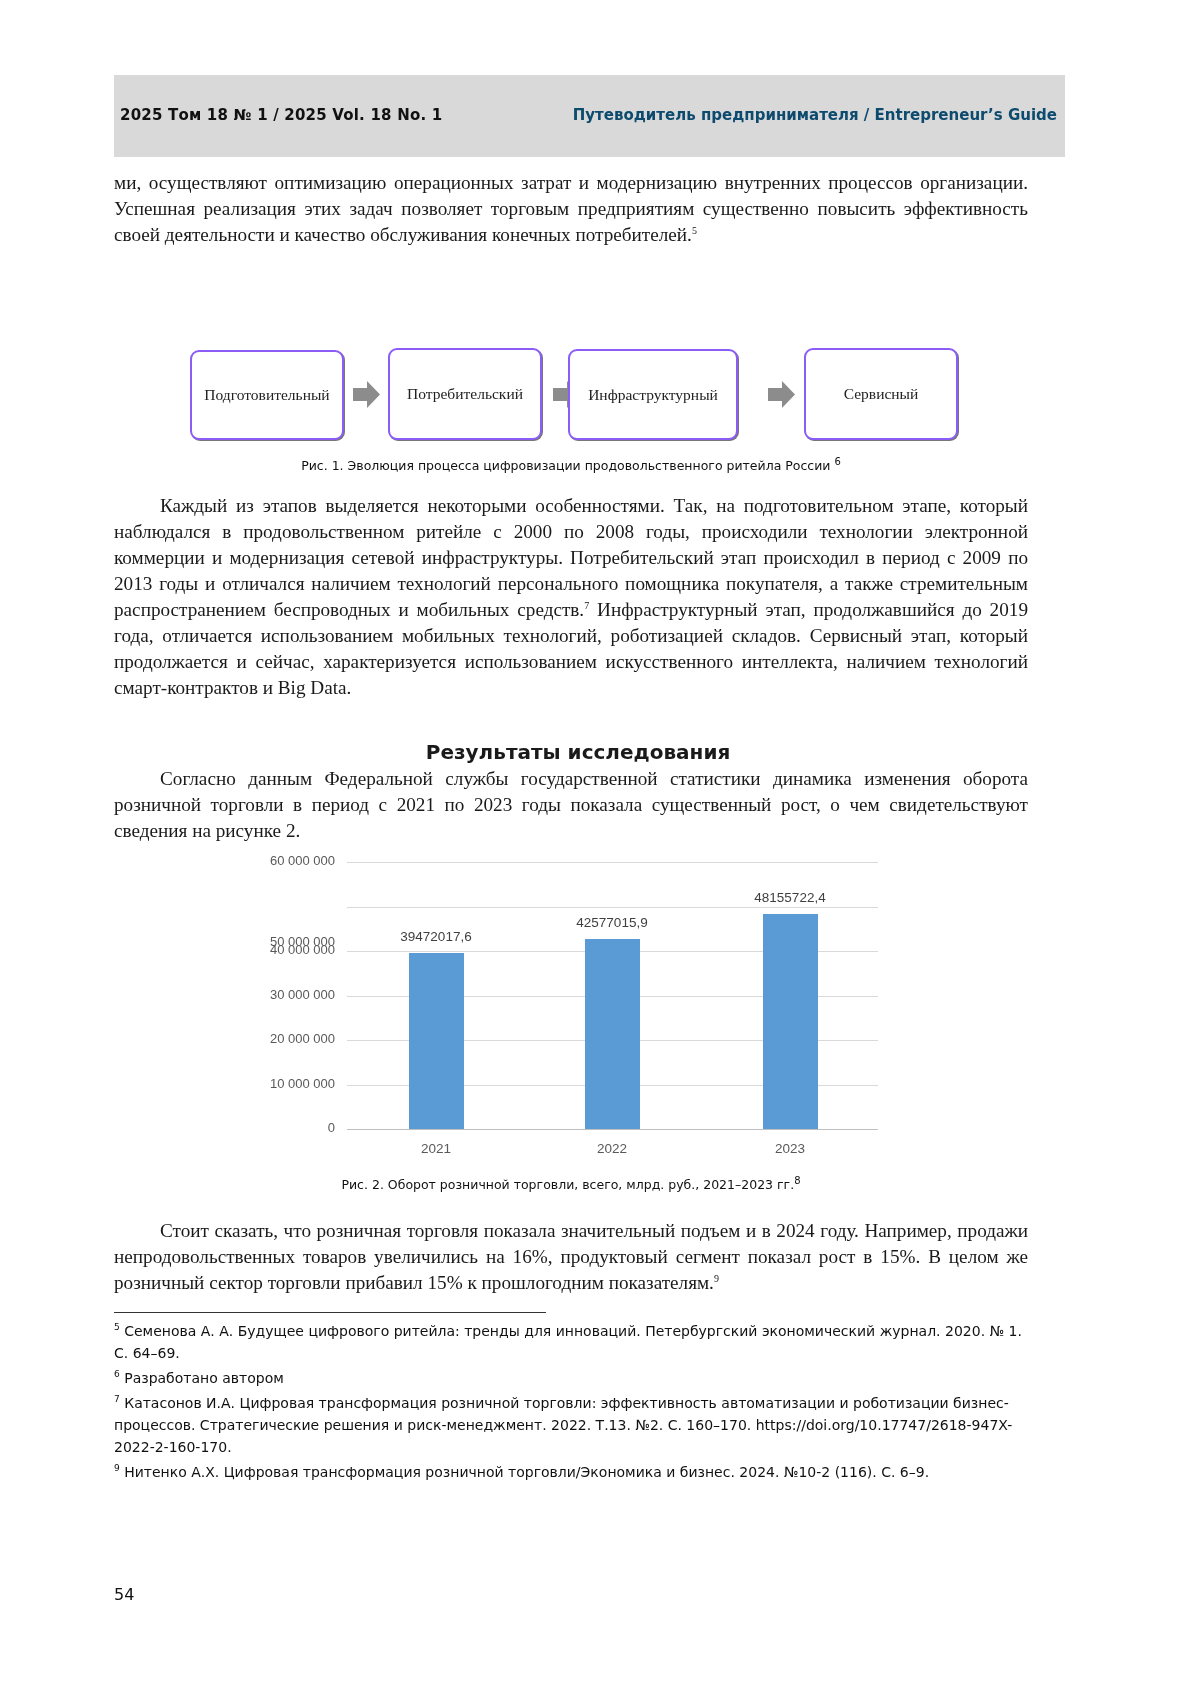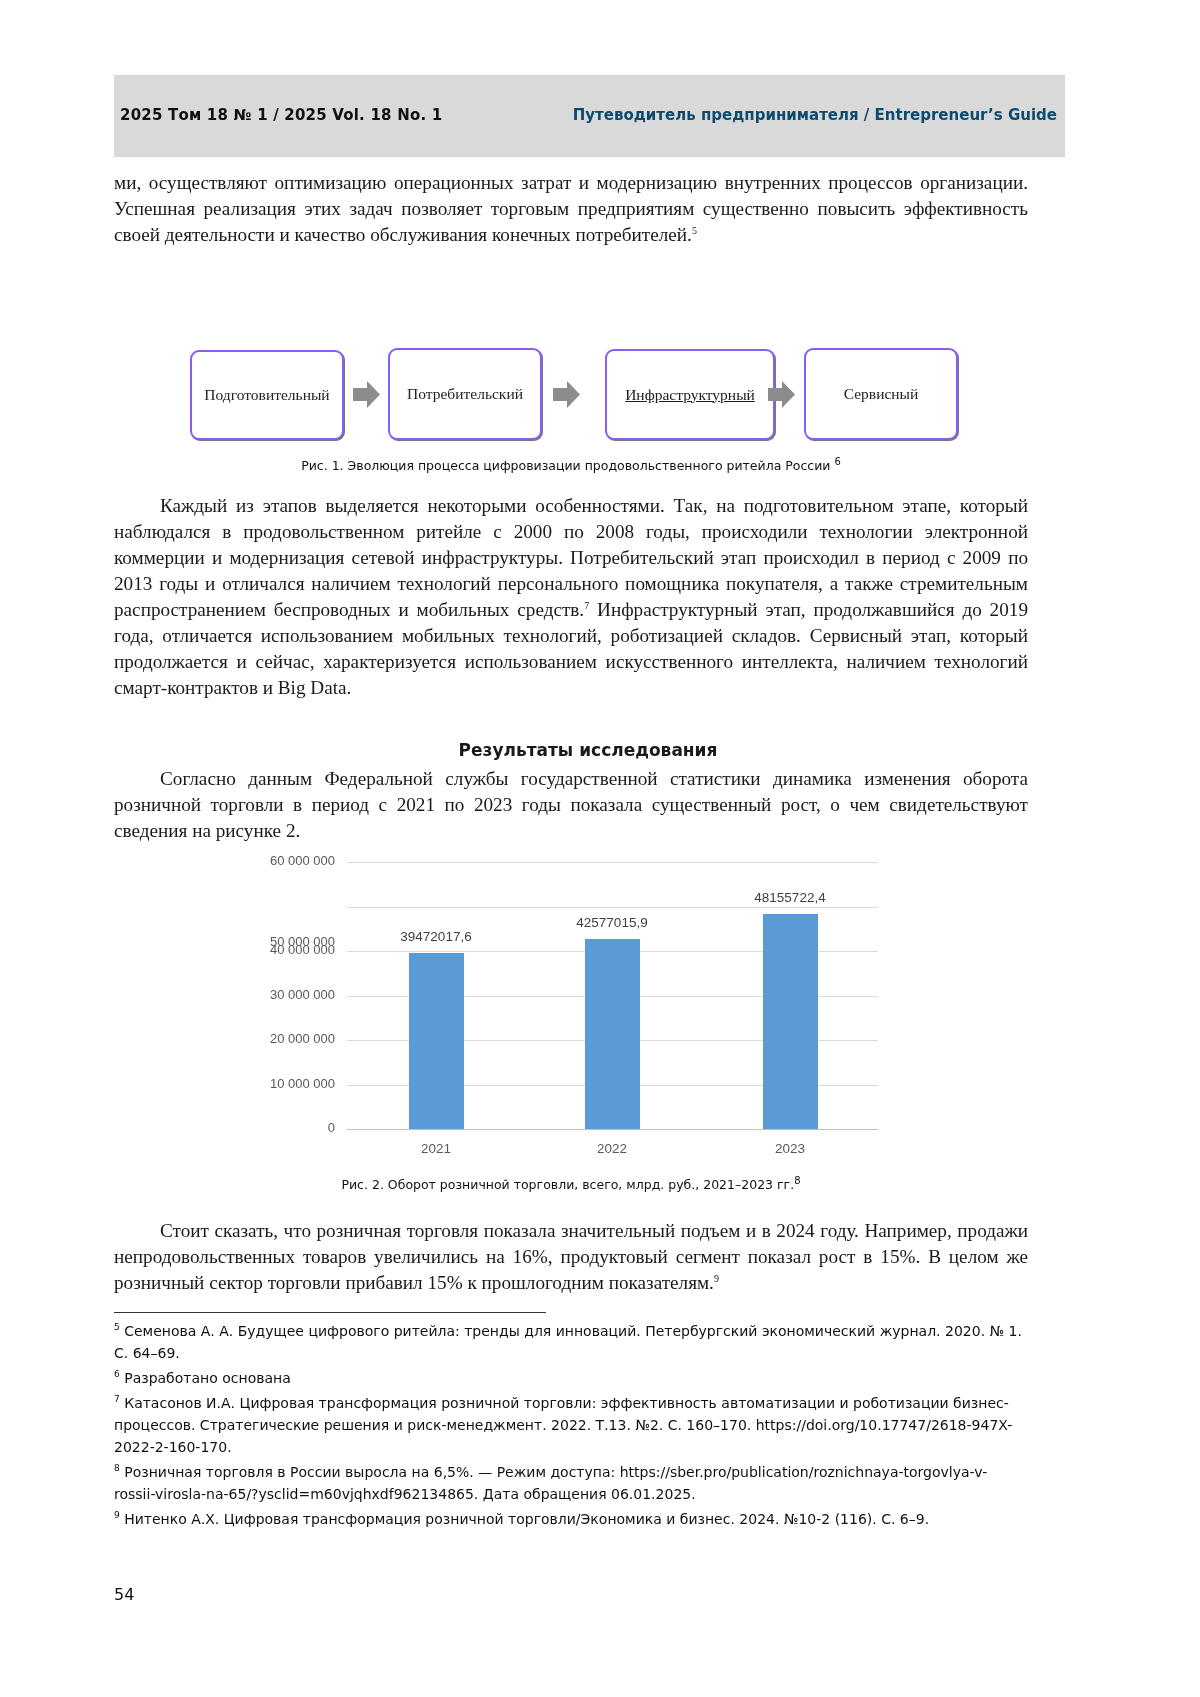--- a/index.html
+++ b/index.html
@@ -8,21 +8,21 @@
   .hdr .l{position:absolute;left:6px;top:31px;font-family:"DejaVu Sans",sans-serif;font-weight:bold;font-size:15px;letter-spacing:0.2px;color:#111;}
   .hdr .r{position:absolute;right:8px;top:31px;font-family:"DejaVu Sans",sans-serif;font-weight:bold;font-size:15px;color:#0c4a6e;}
   .txt{position:absolute;left:114px;width:914px;font-size:19.2px;line-height:26px;text-align:justify;}
   .txt p{margin:0;}
   .ind{text-indent:46px;}
   sup{font-size:10px;line-height:0;vertical-align:super;}
   .diag{position:absolute;left:0;top:0;}
   .box{position:absolute;border:2px solid #8b5cf6;border-radius:9px;background:#fff;display:flex;align-items:center;justify-content:center;font-family:"Liberation Serif",serif;font-size:15.5px;color:#222;box-shadow:1px 1px 0 #777;}
   .arrow{position:absolute;width:27px;height:27px;}
   .cap{position:absolute;left:114px;width:914px;text-align:center;font-family:"DejaVu Sans",sans-serif;font-size:12.5px;color:#111;}
-  .sec{position:absolute;left:131px;width:914px;text-align:center;font-family:"DejaVu Sans",sans-serif;font-weight:bold;font-size:17px;}
+  .sec{position:absolute;left:121px;width:914px;text-align:center;font-family:"DejaVu Sans",sans-serif;font-weight:bold;font-size:20px;}
   .chart{position:absolute;left:0;top:0;}
   .ytick{position:absolute;width:80px;text-align:right;font-family:"Liberation Sans",sans-serif;font-size:13px;color:#595959;}
   .grid{position:absolute;left:347px;width:531px;height:1px;background:#d9d9d9;}
   .bar{position:absolute;background:#5b9bd5;width:55px;}
   .dlab{position:absolute;width:140px;text-align:center;font-family:"Liberation Sans",sans-serif;font-size:13.5px;color:#404040;}
   .xlab{position:absolute;width:80px;text-align:center;font-family:"Liberation Sans",sans-serif;font-size:13.5px;color:#595959;}
   .fnline{position:absolute;left:114px;top:1312px;width:432px;height:1px;background:#333;}
   .fn{position:absolute;left:114px;width:914px;font-family:"DejaVu Sans",sans-serif;font-size:14px;line-height:22px;color:#111;}
   .fn p{margin:0 0 3px 0;}
   .fn sup{font-size:9px;}
@@ -42,21 +42,21 @@
 
 <div class="diag">
   <div class="box" style="left:190px;top:350px;width:150px;height:86px;">Подготовительный</div>
   <svg class="arrow" style="left:353px;top:381px;" viewBox="0 0 27 27">
       <polygon points="0,7 14,7 14,0 27,13.5 14,27 14,20 0,20" fill="#8c8c8c"></polygon>
     </svg>
   <div class="box" style="left:388px;top:348px;width:150px;height:88px;">Потребительский</div>
   <svg class="arrow" style="left:553px;top:381px;" viewBox="0 0 27 27">
       <polygon points="0,7 14,7 14,0 27,13.5 14,27 14,20 0,20" fill="#8c8c8c"></polygon>
     </svg>
-  <div class="box" style="left:605px;top:349px;width:166px;height:87px;text-decoration:underline;">Инфраструктурный</div>
+  <div class="box" style="left:568px;top:349px;width:166px;height:87px;">Инфраструктурный</div>
   <svg class="arrow" style="left:768px;top:381px;" viewBox="0 0 27 27">
       <polygon points="0,7 14,7 14,0 27,13.5 14,27 14,20 0,20" fill="#8c8c8c"></polygon>
     </svg>
   <div class="box" style="left:804px;top:348px;width:150px;height:88px;">Сервисный</div>
 </div>
 <div class="cap" style="top:458px;"><span>Рис. 1. Эволюция процесса цифровизации продовольственного ритейла России</span> <sup>6</sup></div>
 
 <div class="txt" style="top:493px;">
   <p class="ind"><span>Каждый из этапов выделяется некоторыми особенностями. Так, на подготовительном этапе, который наблюдался в продовольственном ритейле с 2000 по 2008 годы, происходили технологии электронной коммерции и модернизация сетевой инфраструктуры. Потребительский этап происходил в период с 2009 по 2013 годы и отличался наличием технологий персонального помощника покупателя, а также стремительным распространением беспроводных и мобильных средств.</span><sup>7</sup><span> Инфраструктурный этап, продолжавшийся до 2019 года, отличается использованием мобильных технологий, роботизацией складов. Сервисный этап, который продолжается и сейчас, характеризуется использованием искусственного интеллекта, наличием технологий смарт-контрактов и Big Data.</span></p>
 </div>
@@ -98,19 +98,18 @@
 </div>
 <div class="cap" style="top:1177px;"><span>Рис. 2. Оборот розничной торговли, всего, млрд. руб., 2021–2023 гг.</span><sup>8</sup></div>
 
 <div class="txt" style="top:1218px;">
   <p class="ind"><span>Стоит сказать, что розничная торговля показала значительный подъем и в 2024 году. Например, продажи непродовольственных товаров увеличились на 16%, продуктовый сегмент показал рост в 15%. В целом же розничный сектор торговли прибавил 15% к прошлогодним показателям.</span><sup>9</sup></p>
 </div>
 
 <div class="fnline"></div>
 <div class="fn" style="top:1320px;">
   <p><sup>5</sup> <span>Семенова А. А. Будущее цифрового ритейла: тренды для инноваций. Петербургский экономический журнал. 2020. № 1. С. 64–69.</span></p>
-  <p><sup>6</sup> <span>Разработано основана</span></p>
+  <p><sup>6</sup> <span>Разработано автором</span></p>
   <p><sup>7</sup> <span>Катасонов И.А. Цифровая трансформация розничной торговли: эффективность автоматизации и роботизации бизнес-процессов. Стратегические решения и риск-менеджмент. 2022. Т.13. №2. С. 160–170. https://doi.org/10.17747/2618-947X-2022-2-160-170.</span></p>
-  <p><sup>8</sup> <span>Розничная торговля в России выросла на 6,5%. — Режим доступа: https://sber.pro/publication/roznichnaya-torgovlya-v-rossii-virosla-na-65/?ysclid=m60vjqhxdf962134865. Дата обращения 06.01.2025.</span></p>
   <p><sup>9</sup> <span>Нитенко А.Х. Цифровая трансформация розничной торговли/Экономика и бизнес. 2024. №10-2 (116). С. 6–9.</span></p>
 </div>
 
 <div class="pg">54</div>
 
 </body></html>

